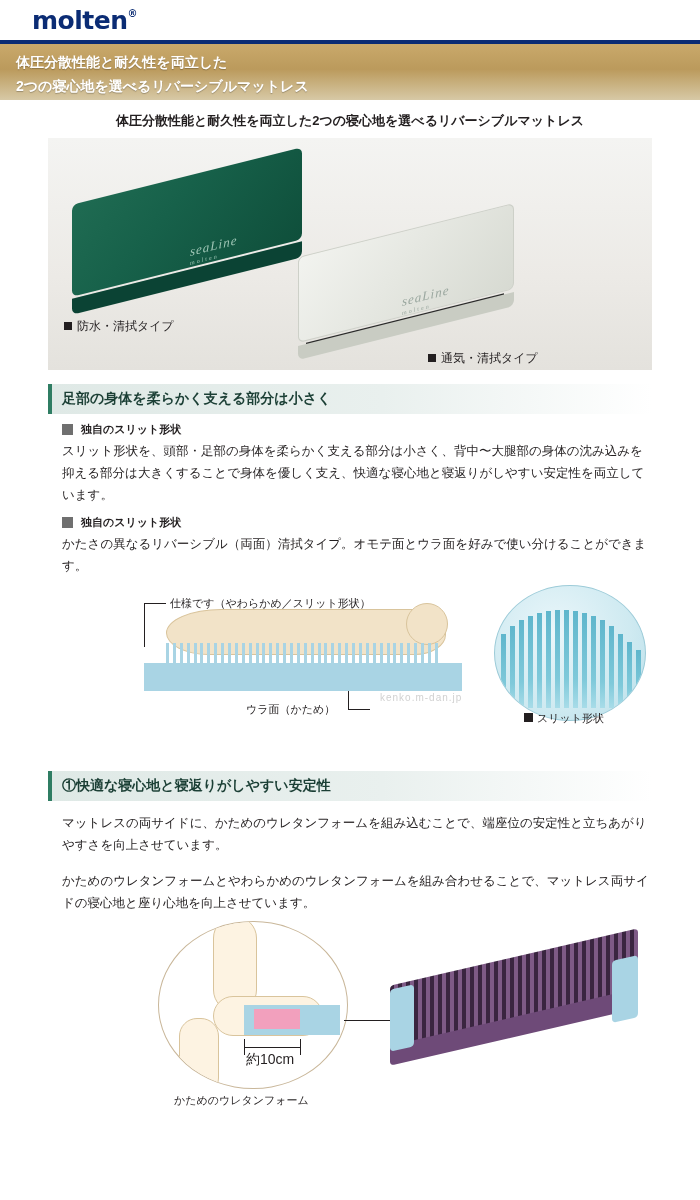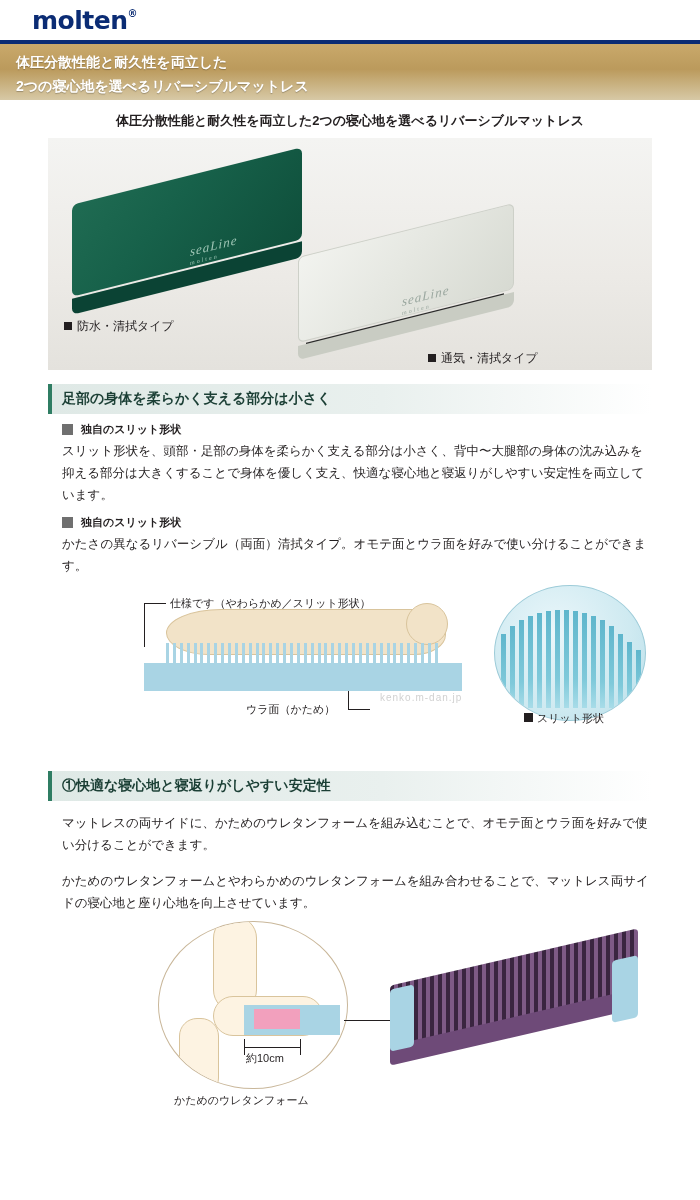--- a/index.html
+++ b/index.html
@@ -283,21 +283,21 @@
   }
   .pad-pink {
     position: absolute;
     left: 206px; top: 88px;
     width: 46px; height: 20px;
     background: #f2a0bd;
   }
   .dim-line { position: absolute; background:#231f20; }
   .dim-text {
     position: absolute;
-    font-size: 11px;
+    font-size: 14px;
     white-space: nowrap;
   }
   .mat3d {
     position: absolute;
     right: 0px; top: 36px;
     width: 262px; height: 120px;
   }
   .mat3d .top {
     position: absolute; left: 0; top: 0;
     width: 248px; height: 72px;
@@ -473,21 +473,21 @@
         <i style="height:58px"></i>
     </div>
   </div>
   <div class="slit-cap">
     <span class="sq"></span><span>スリット形状</span>
   </div>
 </div>
 
 <div class="sec-bar">①快適な寝心地と寝返りがしやすい安定性</div>
 
-<div class="body-text" style="margin-top:12px;">マットレスの両サイドに、かためのウレタンフォームを組み込むことで、オモテ面とウラ面を好みで使い分けることができます。</div>
+<div class="body-text" style="margin-top:12px;">マットレスの両サイドに、かためのウレタンフォームを組み込むことで、端座位の安定性と立ちあがりやすさを向上させています。</div>
 <div class="body-text" style="margin-top:14px;">かためのウレタンフォームとやわらかめのウレタンフォームを組み合わせることで、マットレス両サイドの寝心地と座り心地を向上させています。</div>
 
 <div class="diagram2">
 
   <div class="knee-circle">
     <div class="leg" style="left:54px; top:-6px; width:44px; height:96px; border-radius:22px;"></div>
     <div class="leg" style="left:54px; top:74px; width:110px; height:40px; border-radius:20px;"></div>
     <div class="leg" style="left:20px; top:96px; width:40px; height:78px; border-radius:18px;"></div>
   </div>
 

